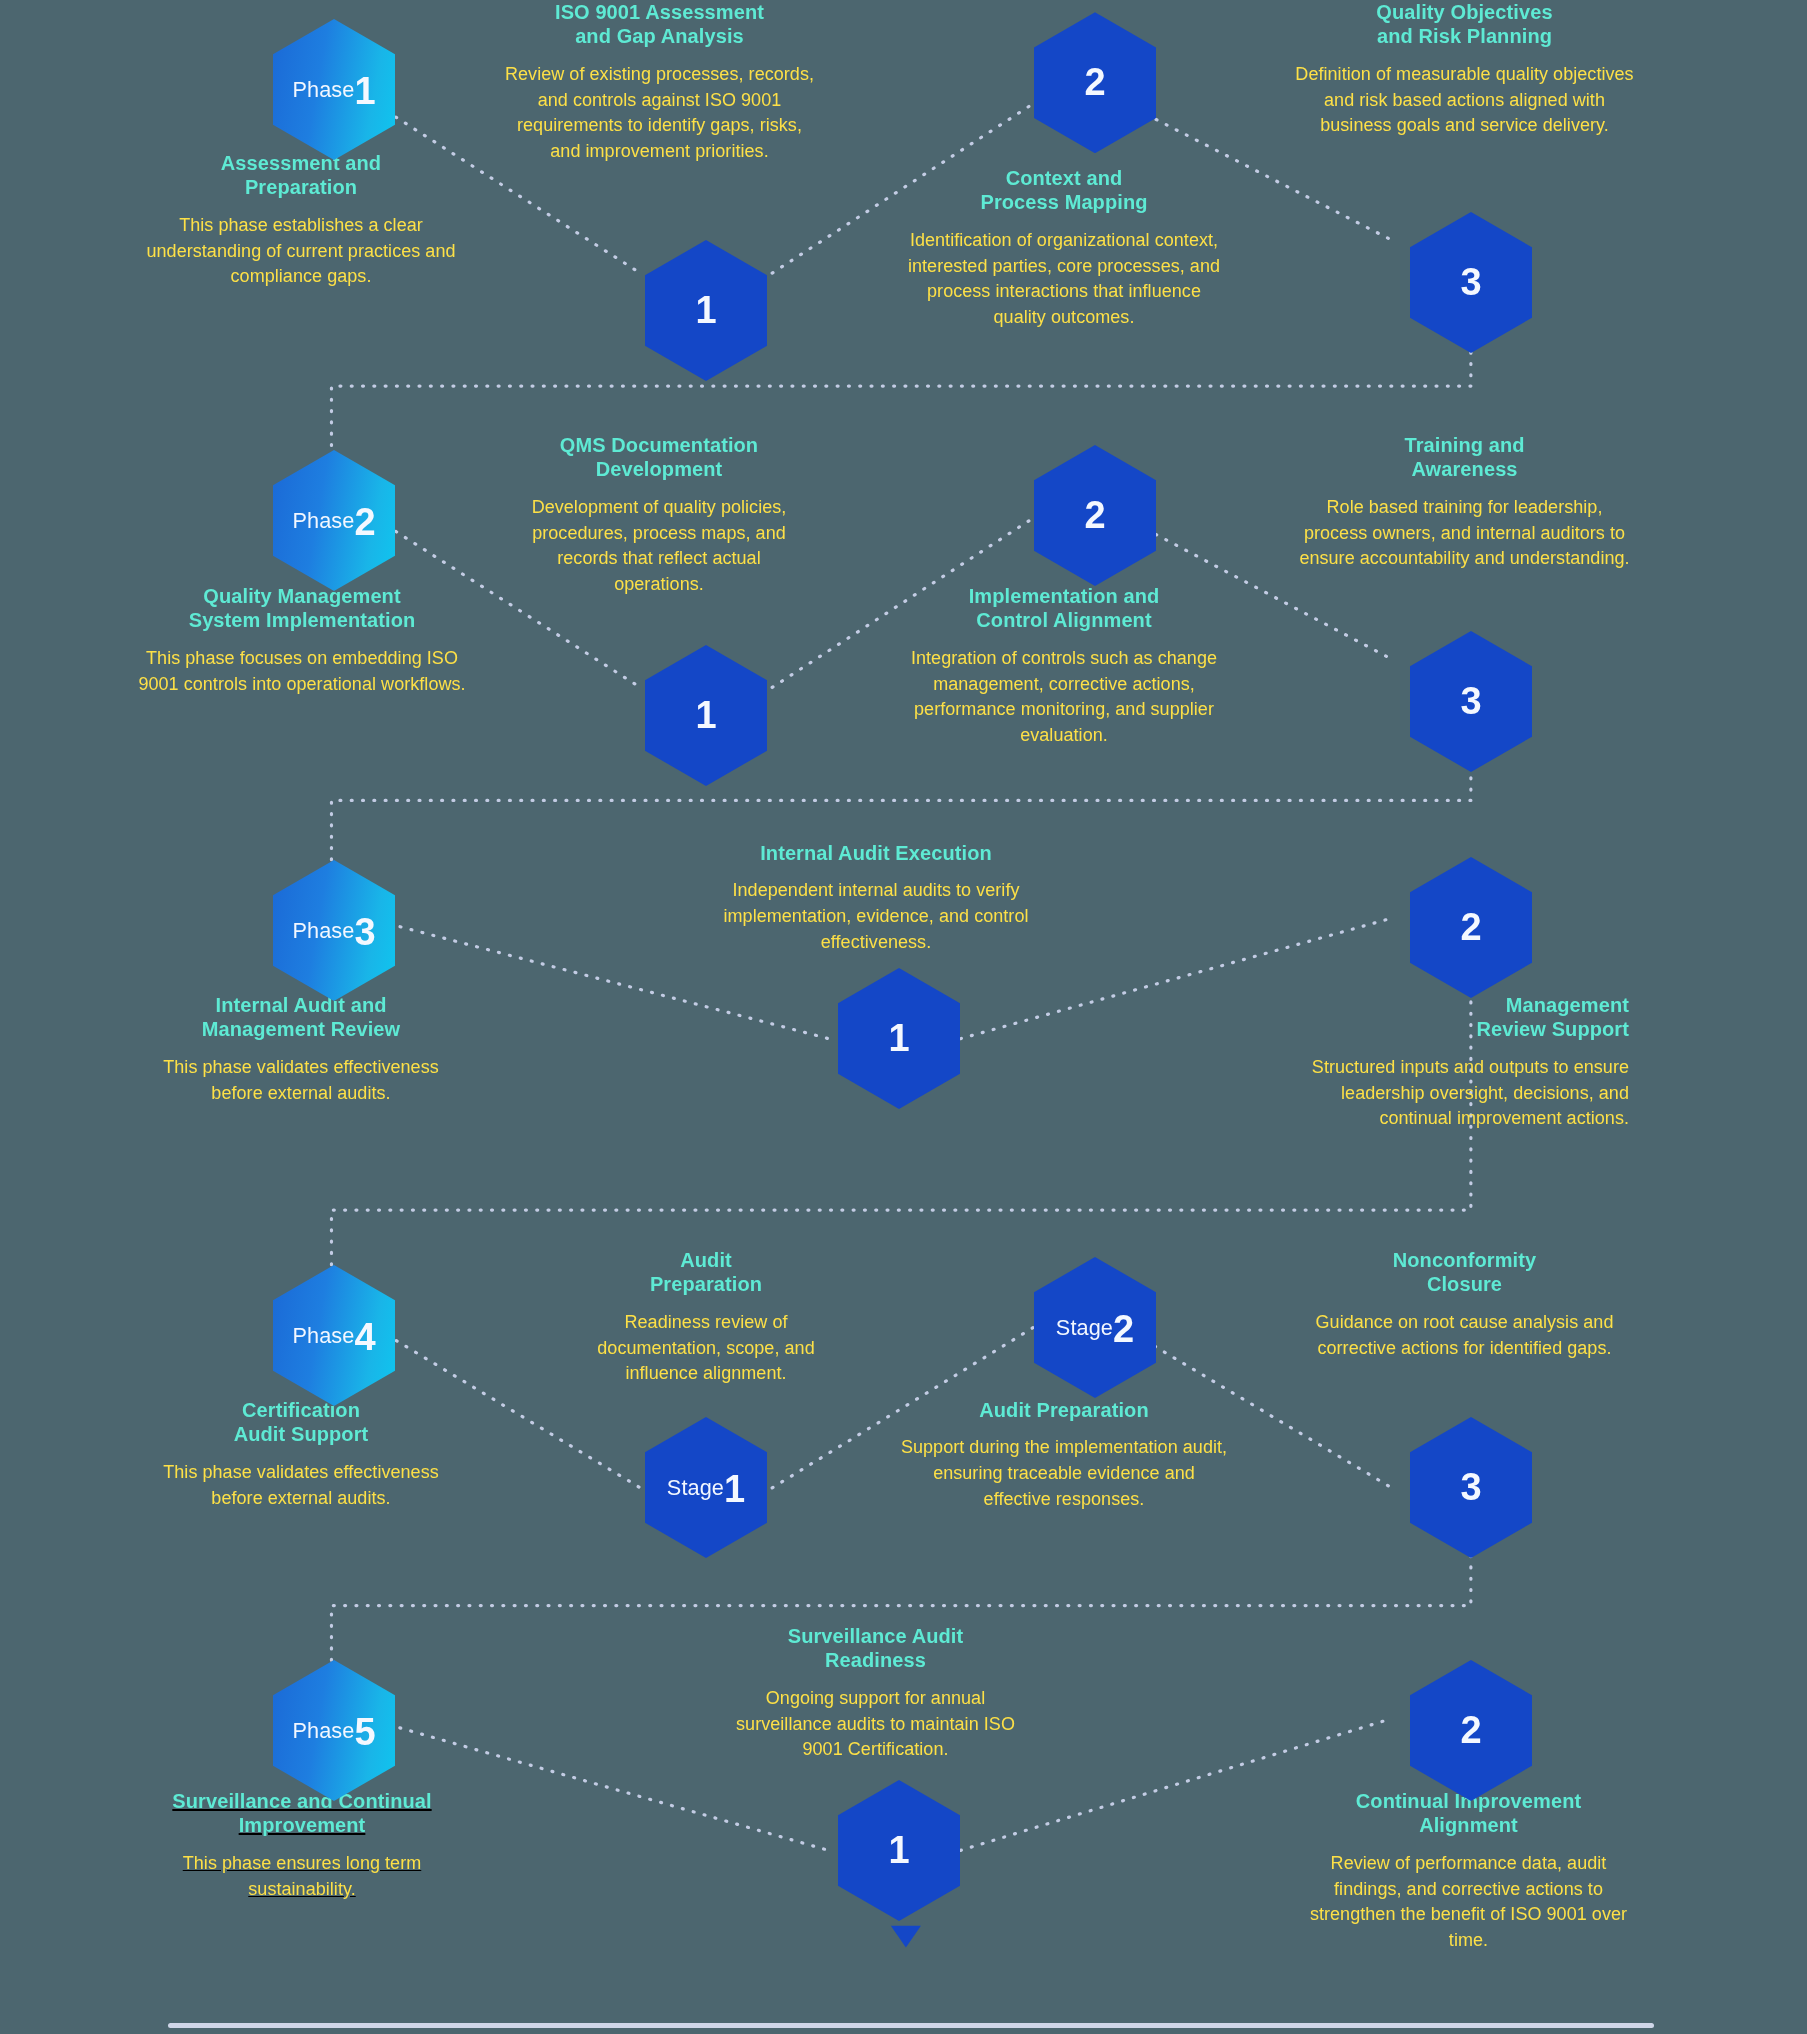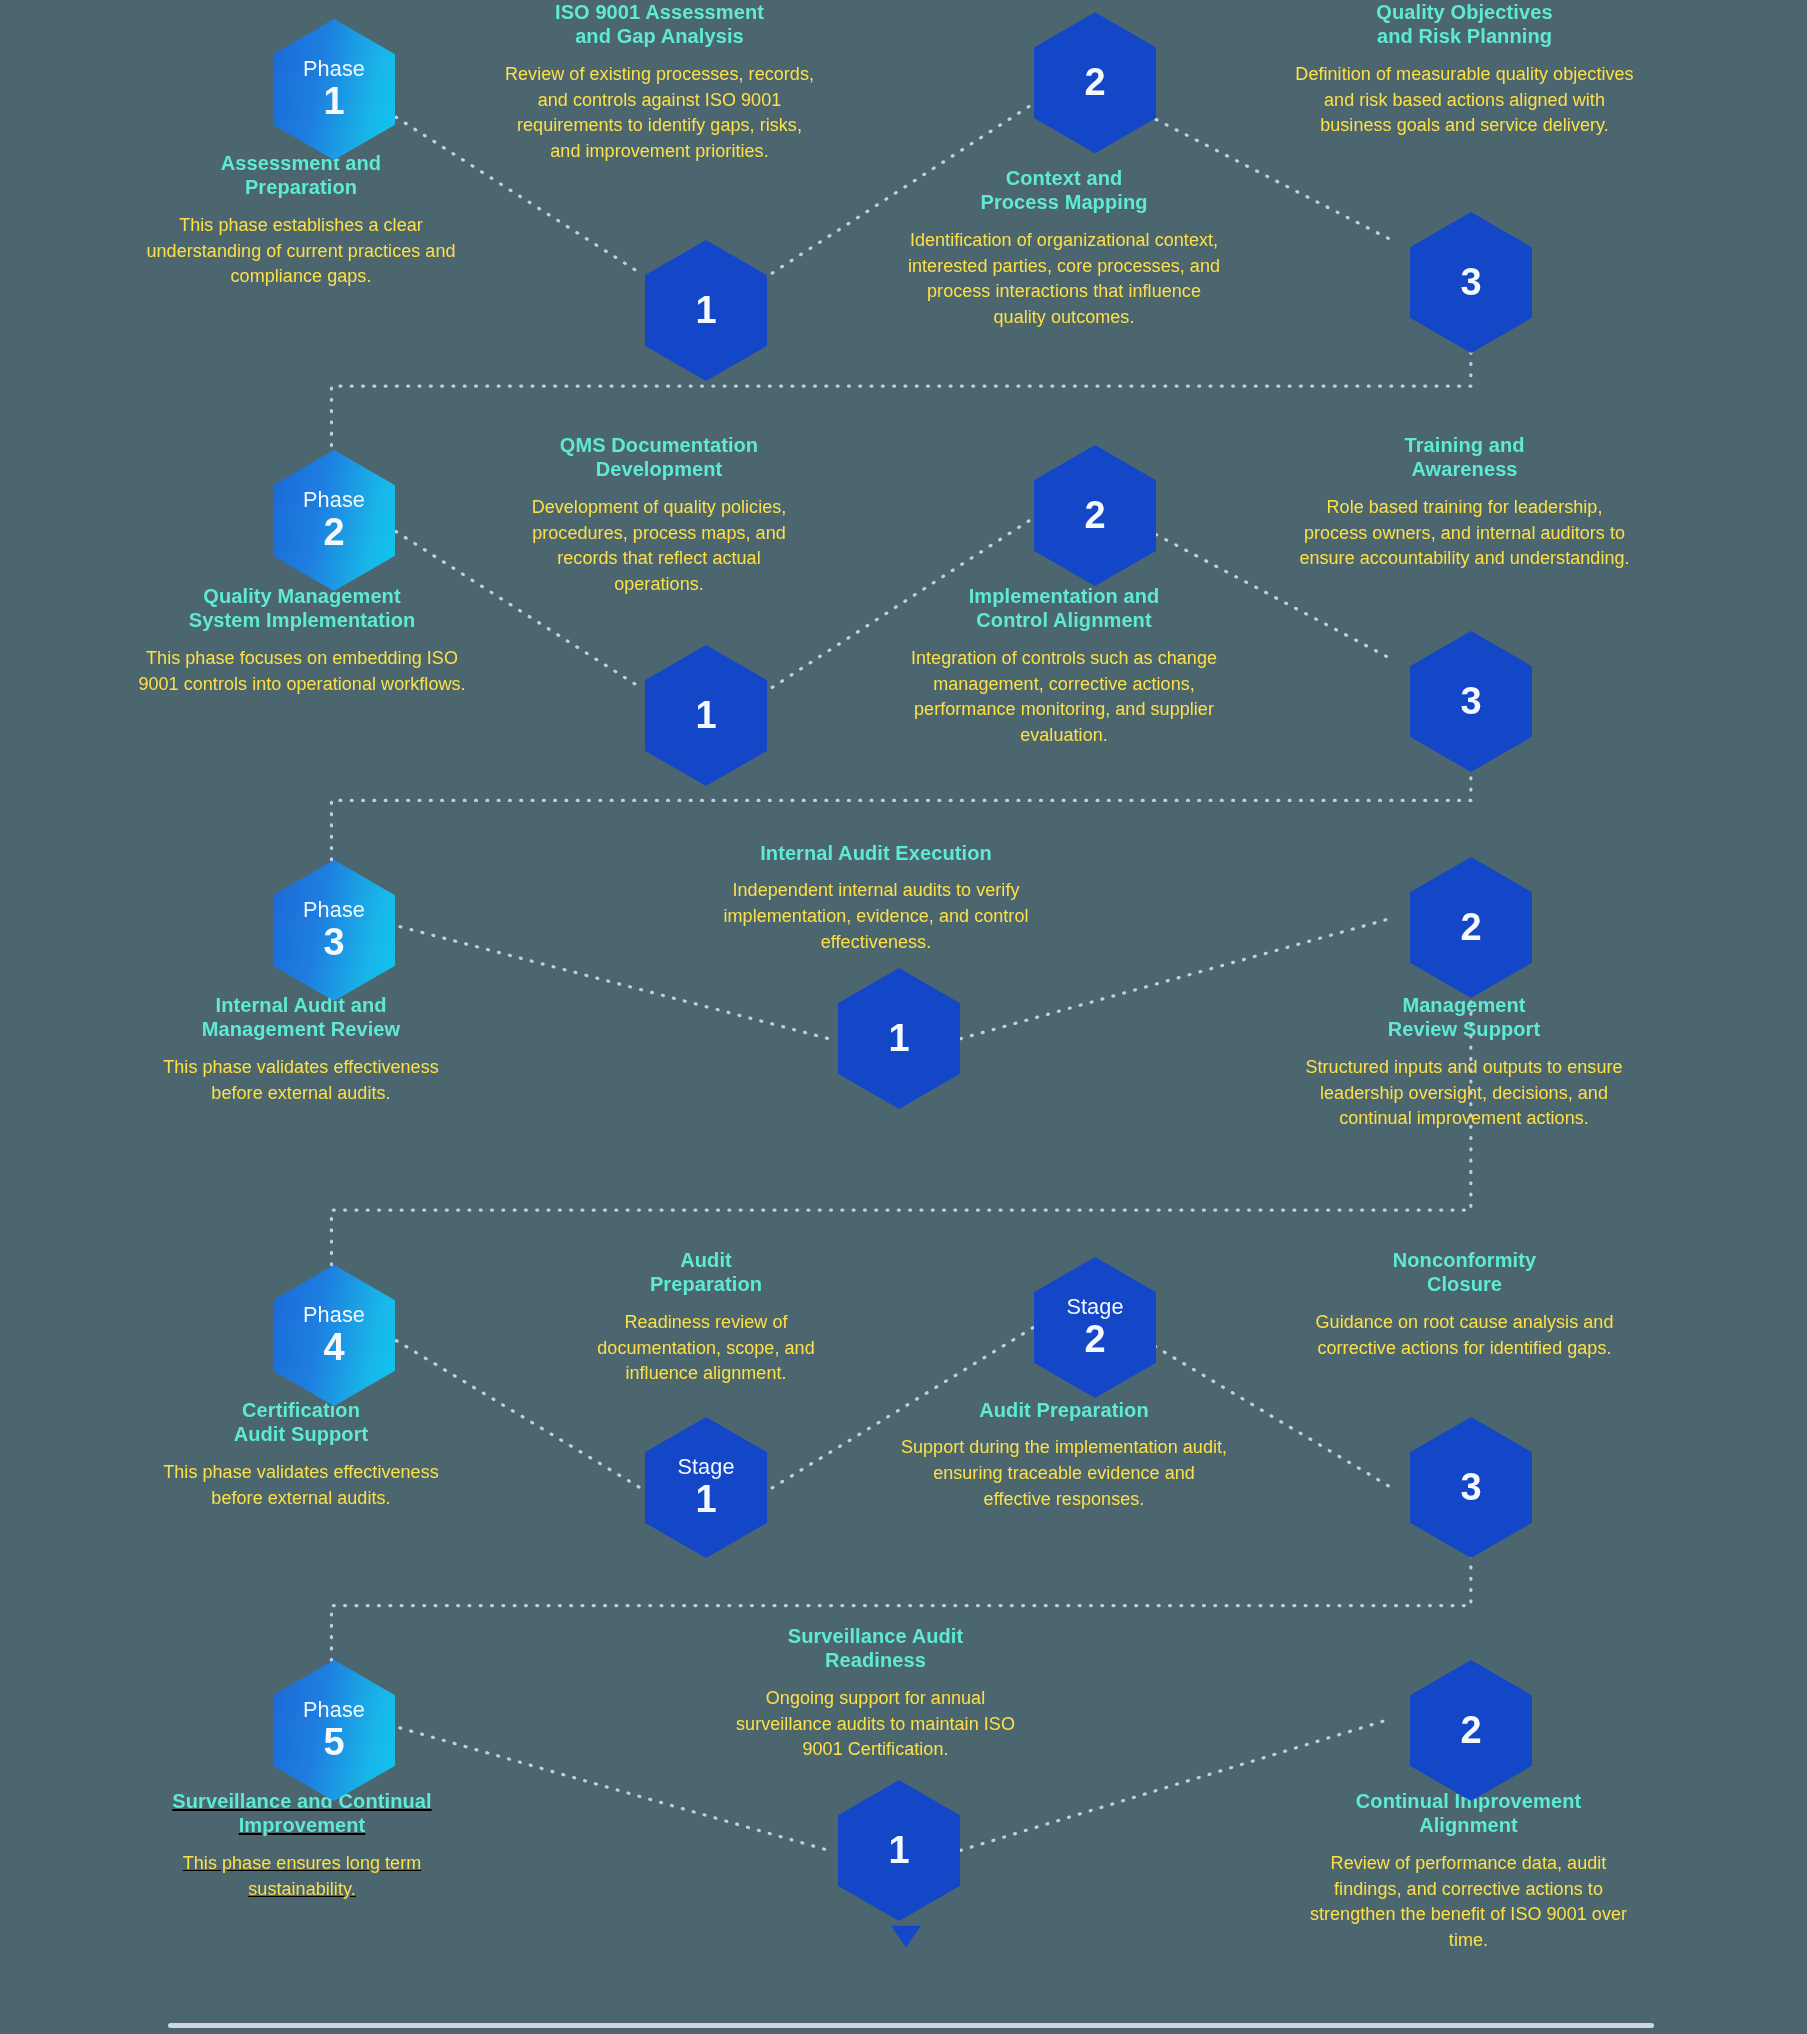--- a/index.html
+++ b/index.html
@@ -23,21 +23,21 @@
     pointer-events: none;
   }
 
   
   .hex {
     position: absolute;
     width: 122px;
     height: 141px;
     clip-path: polygon(50% 0%, 100% 25%, 100% 75%, 50% 100%, 0% 75%, 0% 25%);
     display: flex;
-    flex-direction: column;
+    flex-direction: row;
     align-items: center;
     justify-content: center;
     color: #ffffff;
     z-index: 4;
   }
   .hex.phase {
     background: linear-gradient(100deg, #1b69d6 0%, #1e7ee0 38%, #19b5e8 78%, #0fc6ef 100%);
   }
   .hex.step {
     background: #1447c7;
@@ -236,21 +236,21 @@
     <div class="ttl">Internal Audit Execution</div>
     <div class="desc">Independent internal audits to verify implementation, evidence, and control effectiveness.</div>
   </div>
   <div class="hex step nocap" style="left:838px; top:968px;">
     <span class="num">1</span>
   </div>
 
   <div class="hex step nocap" style="left:1410px; top:857px;">
     <span class="num">2</span>
   </div>
-  <div class="block" style="left:1299px; top:993px; width:330px;">
+  <div class="block" style="left:1299px; top:993px; width:330px;text-align:right;">
     <div class="ttl">
       <span>Management</span><br>
       <span>Review Support</span>
     </div>
     <div class="desc">Structured inputs and outputs to ensure leadership oversight, decisions, and continual improvement actions.</div>
   </div>
 
   <div class="hex phase" style="left:273px; top:1265px;">
     <span class="cap">Phase</span>
     <span class="num">4</span>

